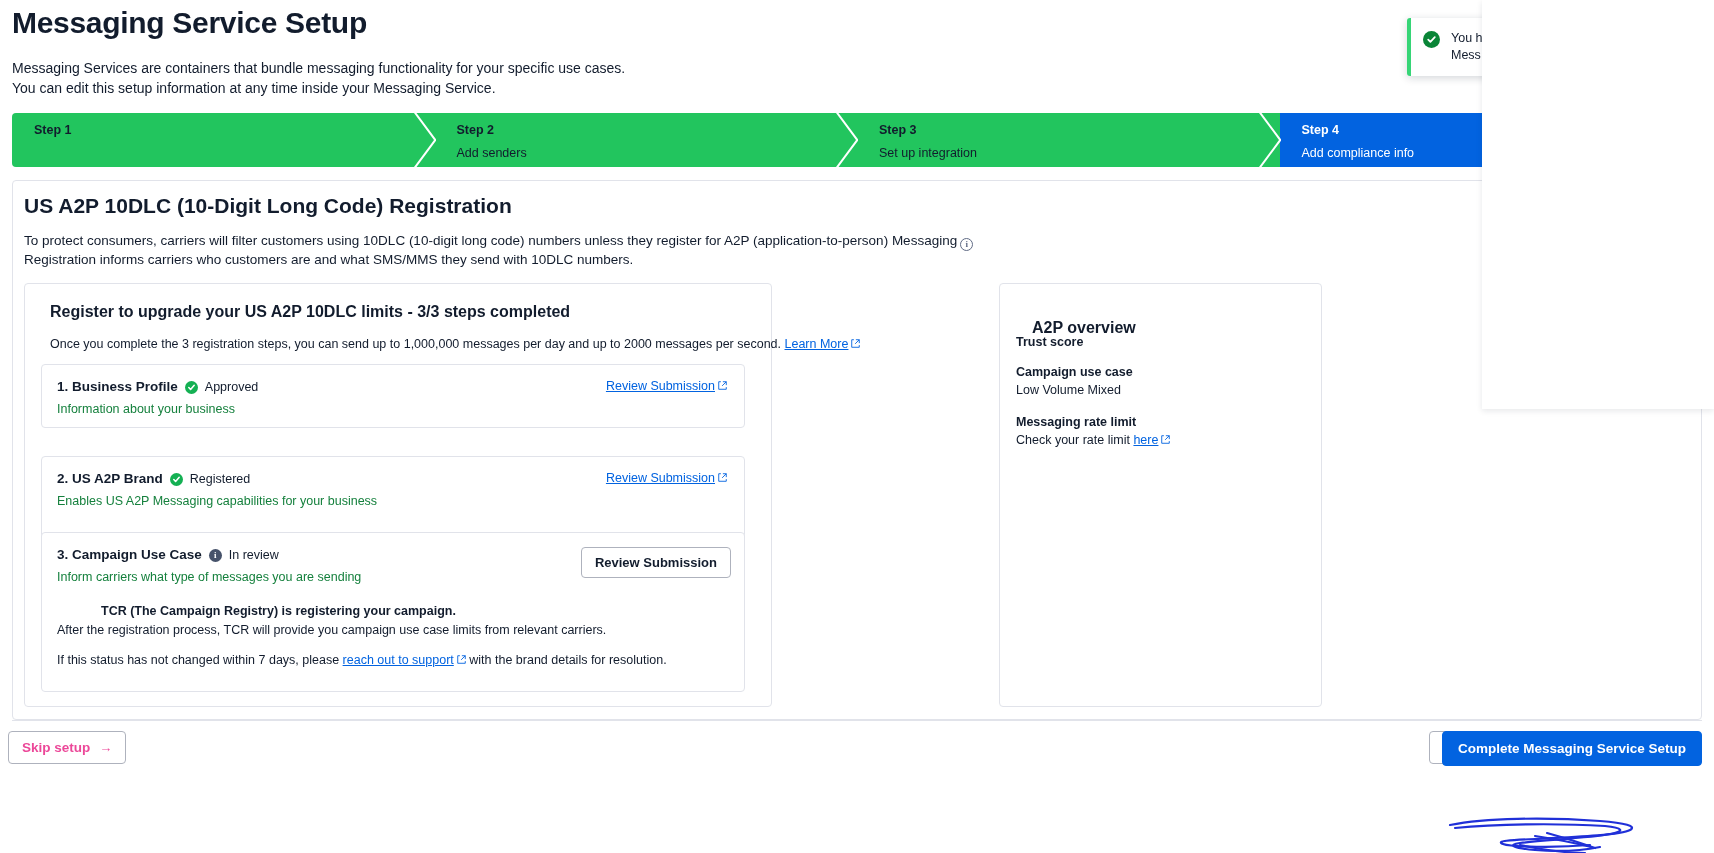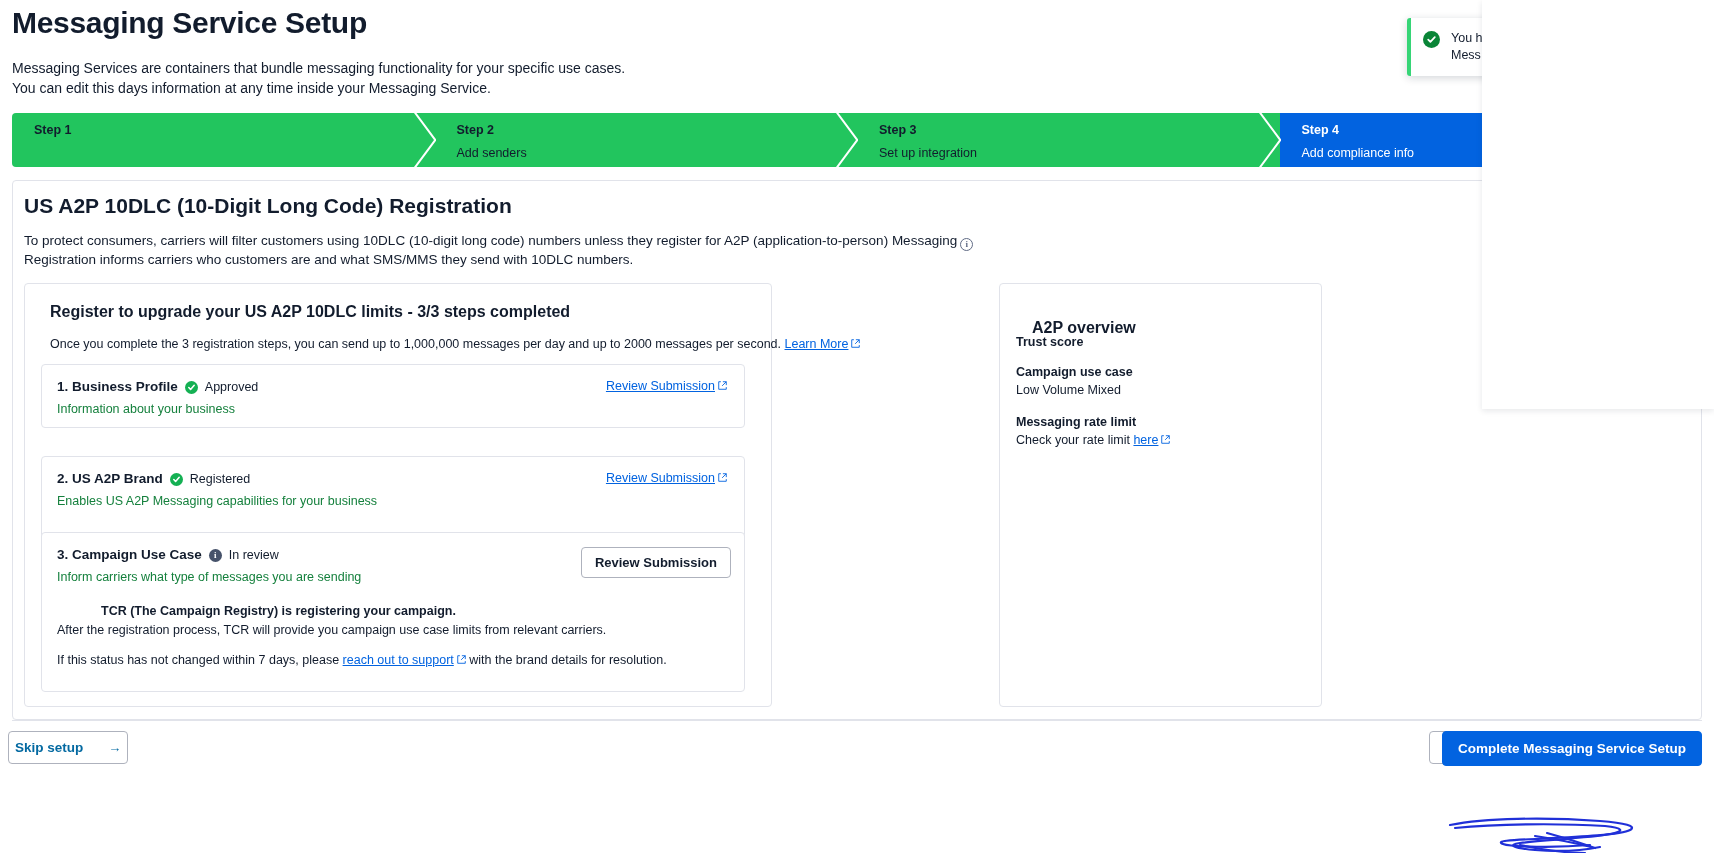--- a/index.html
+++ b/index.html
@@ -321,25 +321,25 @@
     font-weight: bold;
     border-radius: 4px;
     cursor: pointer;
     white-space: nowrap;
   }
   .skip-btn {
     position: absolute;
     left: 8px; top: 731px;
     background: #ffffff;
     border: 1px solid #aeb2bd;
-    color: #0369a1;
-    padding: 8px 6px;
+    color: #ec4899;
+    padding: 8px 13px;
     display: flex;
     align-items: center;
-    gap: 25px;
+    gap: 9px;
   }
   .back-btn {
     position: absolute;
     right: 219px; top: 731px;
     background: #ffffff;
     border: 1px solid #aeb2bd;
     color: #121c2d;
     padding: 8px 16px;
   }
   .complete-btn {
@@ -405,21 +405,21 @@
   }
 </style>
 </head>
 <body>
 
 <div class="page">
 
   <h1 class="page-title">Messaging Service Setup</h1>
   <div class="intro">
     <div>Messaging Services are containers that bundle messaging functionality for your specific use cases.</div>
-    <div>You can edit this days information at any time inside your Messaging Service.</div>
+    <div>You can edit this setup information at any time inside your Messaging Service.</div>
   </div>
 
   <div class="stepbar">
 
     <div class="step">
       <div class="s-num">Step 1</div>
       <span class="chev">
         <svg width="22" height="54" viewBox="0 0 22 54">
             <path d="M0,0 L20,27 L0,54 L2.5,54 L22.5,27 L2.5,0 Z" fill="#ffffff"></path>
           </svg>

